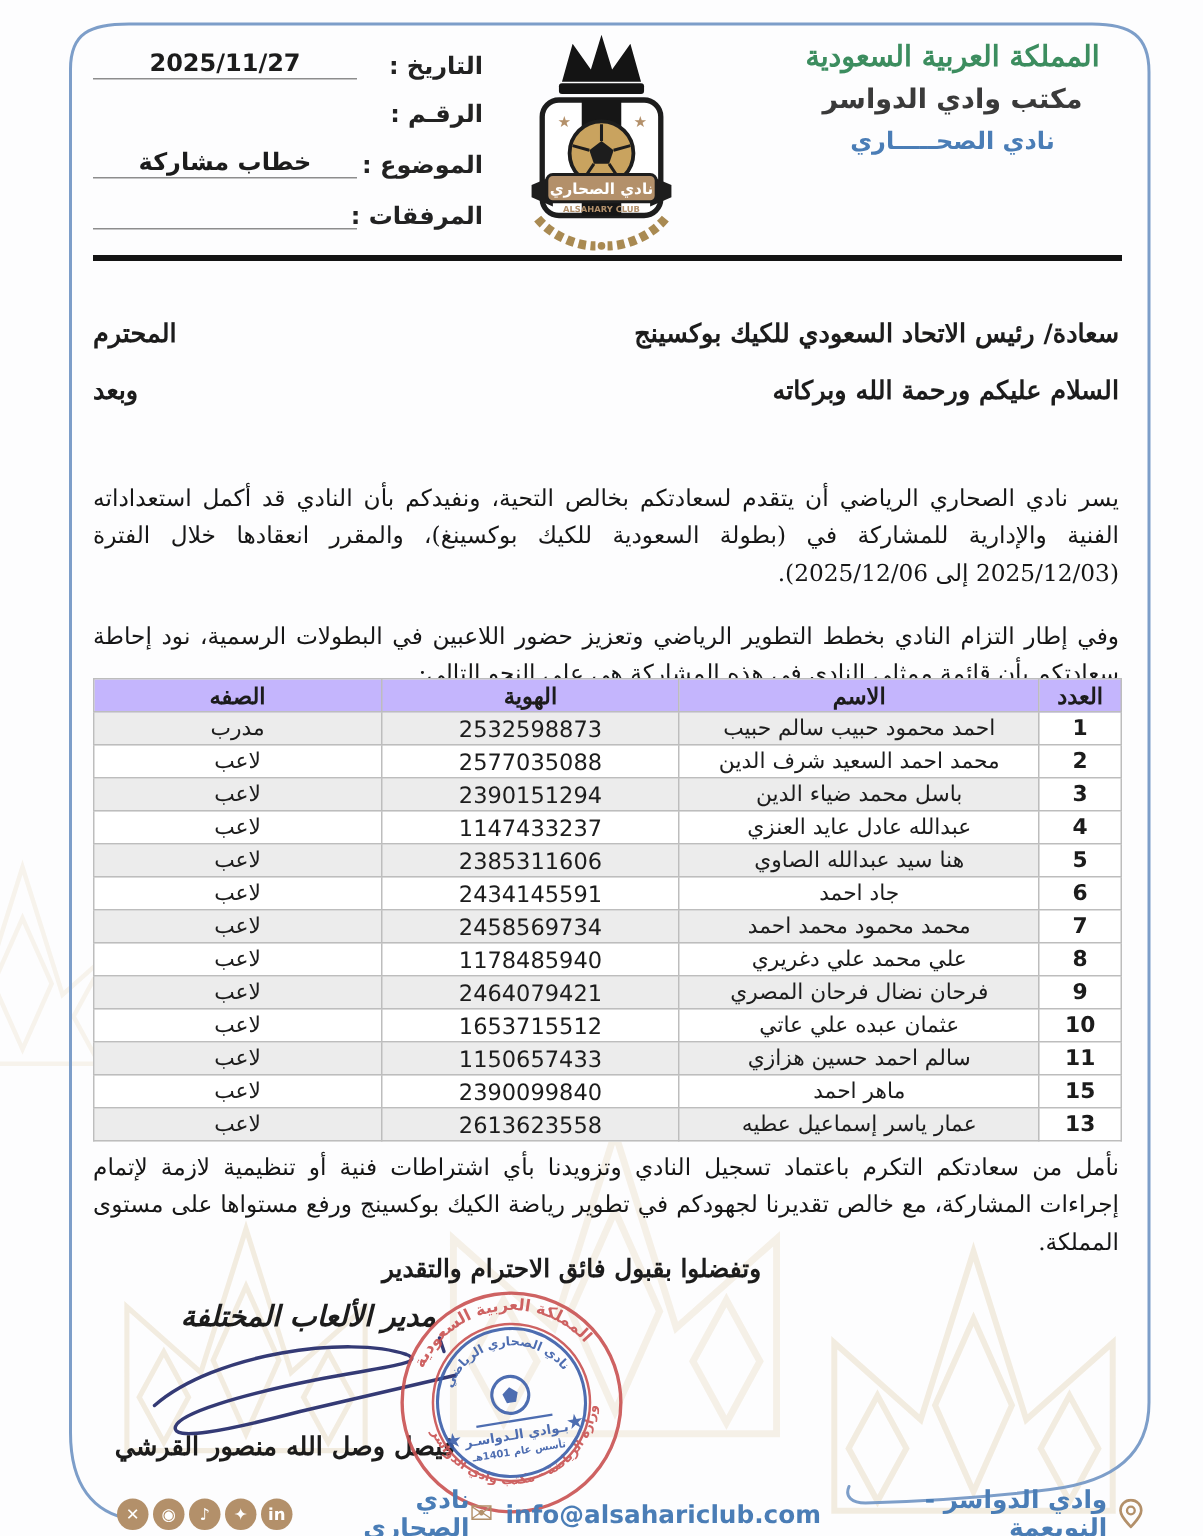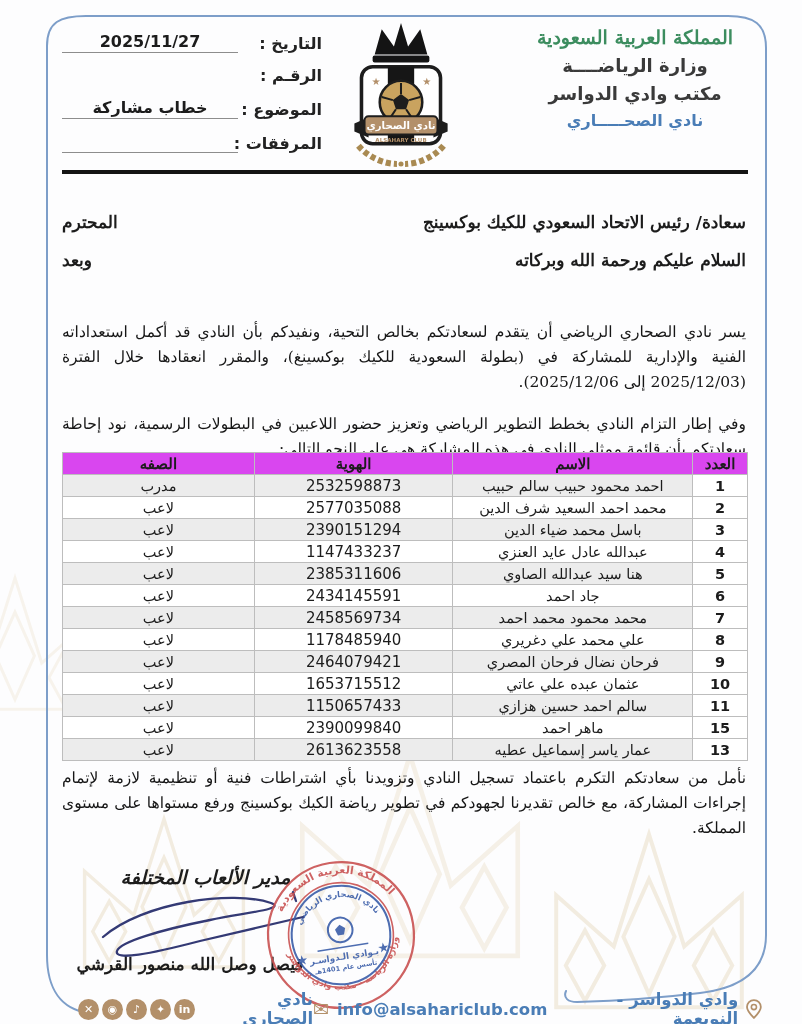--- a/index.html
+++ b/index.html
@@ -37,21 +37,21 @@
   .para{position:absolute;left:62px;right:56px;direction:rtl;text-align:justify;
         font-size:15.5px;line-height:1.62;font-family:"DejaVu Serif",serif;color:#161616;}
   .p1{top:304px;} .p2{top:396px;} .p3{top:750px;}
 
   
   table.roster{position:absolute;top:452px;left:62px;right:54px;width:686px;
         border-collapse:collapse;direction:rtl;background:#fff;
         font-family:"DejaVu Serif",serif;}
   .roster th,.roster td{border:1px solid #bdbdbd;text-align:center;
         padding:1px 5px;height:19px;font-size:14.5px;}
-  .roster th{font-weight:bold;font-size:15px;background:#d946ef;}
+  .roster th{font-weight:bold;font-size:15px;background:#c4b5fd;}
   .roster tbody tr:nth-child(odd) td:not(:first-child){background:#ececec;}
   .roster td:first-child{font-weight:bold;font-family:"DejaVu Sans",sans-serif;}
   .roster td:nth-child(3){font-family:"DejaVu Sans",sans-serif;font-size:15px;}
 
   .farewell{position:absolute;top:836px;left:0;right:40px;text-align:center;
         font-weight:bold;font-size:16.5px;direction:rtl;
         font-family:"DejaVu Serif",serif;}
 
   .sig-title{position:absolute;top:866px;left:118px;width:175px;text-align:center;
         font-weight:bold;font-size:19px;direction:rtl;font-family:"DejaVu Serif",serif;font-style:italic;}
@@ -99,21 +99,20 @@
   <svg class="wm" style="left:-70px;top:560px;opacity:.35" width="170" height="160">
       <use href="#crownwm"></use>
     </svg>
 
   <svg class="frame" viewBox="0 0 802 1024">
     <path d="M88 1013 C62 1009 47 990 47 955 L47 46 C47 22 60 16 86 16 L728 16 C754 16 766 24 766 48 L766 935 C766 970 742 988 700 993 C660 998 610 1001 577 1002 C568 1002 563 998 566 991" fill="none" stroke="#7d9ec9" stroke-width="2" stroke-linecap="round"></path>
   </svg>
 
   <div class="hdr-right">
     <div class="hdr-kingdom">المملكة العربية السعودية</div>
-    <div class="hdr-ministry">وزارة الرياضــــة</div>
     <div class="hdr-office">مكتب وادي الدواسر</div>
     <div class="hdr-club">نادي الصحـــــاري</div>
   </div>
 
   <svg class="logo" viewBox="0 0 120 150">
     <g>
       <path d="M34 38 L41 13 L53 30 L60 7 L67 30 L79 13 L86 38 Z" fill="#141414"></path>
       <rect x="32" y="39" width="56" height="7" rx="2" fill="#141414"></rect>
     </g>
     <rect x="21" y="50" width="78" height="76" rx="11" fill="#ffffff" stroke="#1d1d1d" stroke-width="3.5"></rect>
@@ -260,20 +259,21 @@
         <tr>
           <td>13</td>
           <td>عمار ياسر إسماعيل عطيه</td>
           <td>2613623558</td>
           <td>لاعب</td>
         </tr>
       </tbody>
   </table>
 
   <p class="para p3">نأمل من سعادتكم التكرم باعتماد تسجيل النادي وتزويدنا بأي اشتراطات فنية أو تنظيمية لازمة لإتمام إجراءات المشاركة، مع خالص تقديرنا لجهودكم في تطوير رياضة الكيك بوكسينج ورفع مستواها على مستوى المملكة.</p>
+  <div class="farewell">وتفضلوا بقبول فائق الاحترام والتقدير</div>
 
   <div class="sig-title">مدير الألعاب المختلفة</div>
   <svg class="sig-svg" width="240" height="82" viewBox="0 0 240 82">
     <g stroke="#343a75" stroke-width="2.3" fill="none" stroke-linecap="round">
       <path d="M15 55 C55 20 145 8 183 21 C198 27 162 30 122 38 C72 48 32 60 29 69 C26 79 62 72 112 59 L215 35"></path>
       <path d="M205 10 L208 19"></path>
     </g>
   </svg>
   <div class="sig-name">فيصل وصل الله منصور القرشي</div>
 

